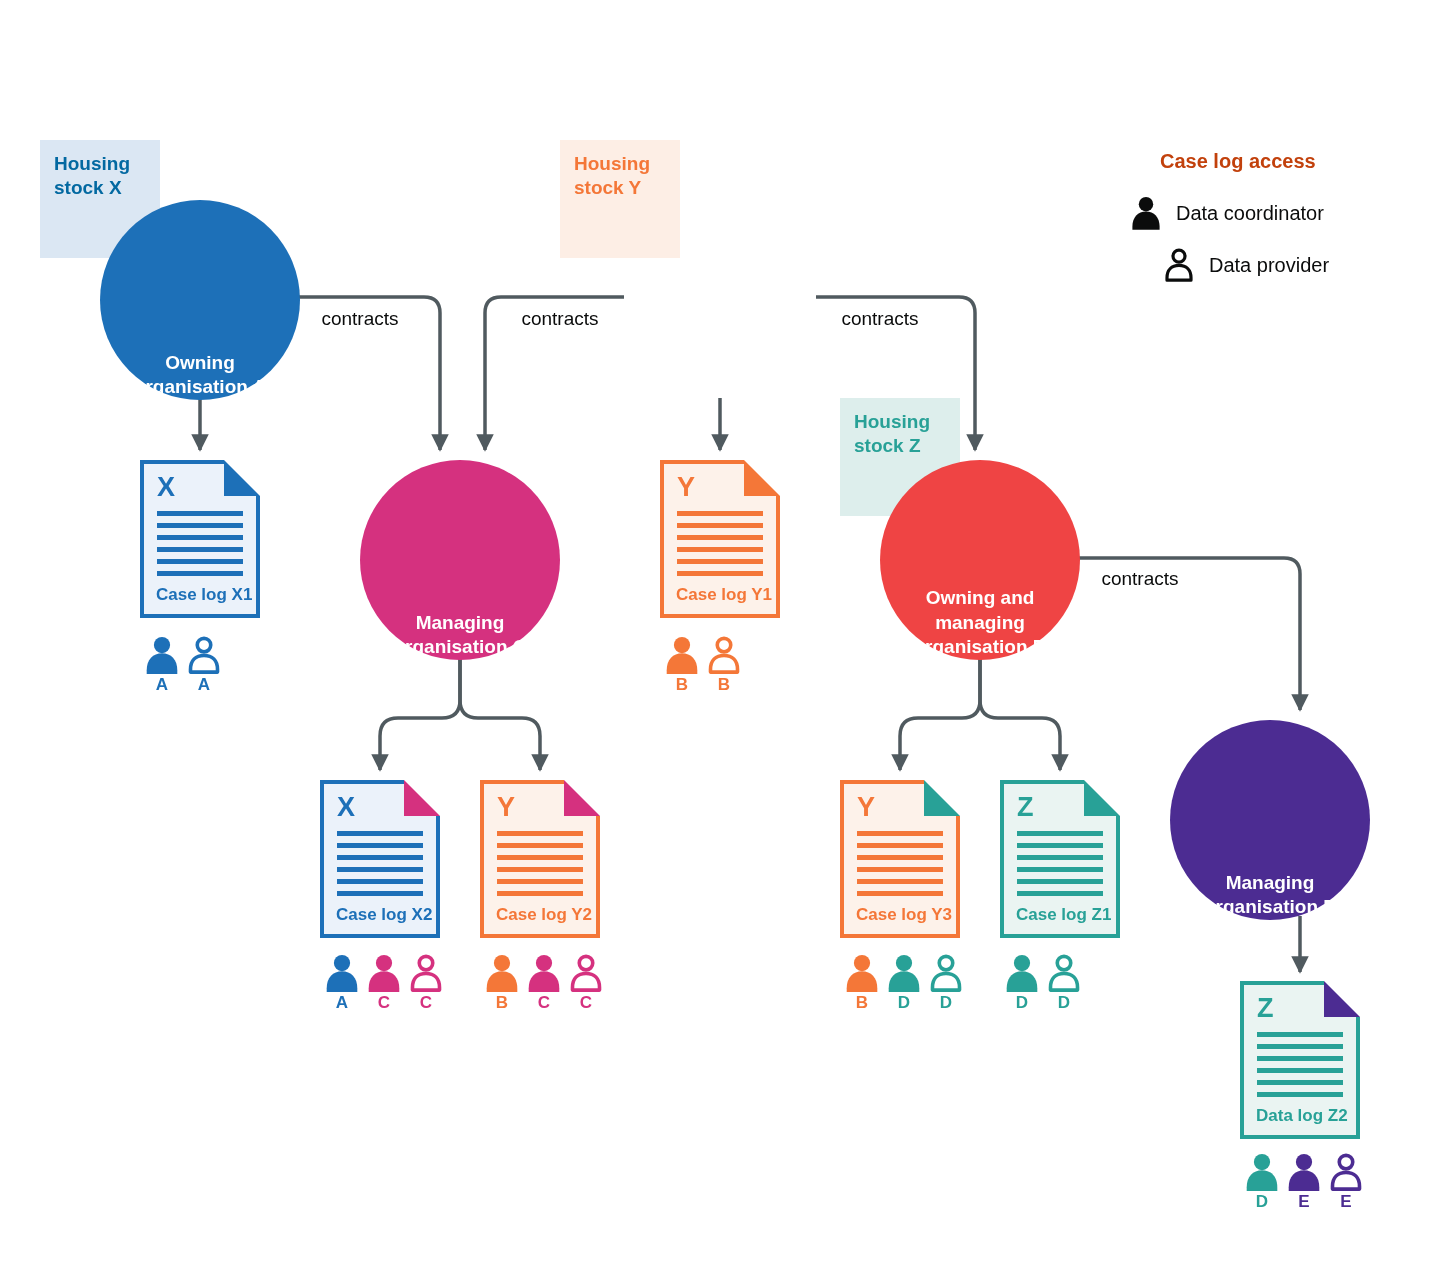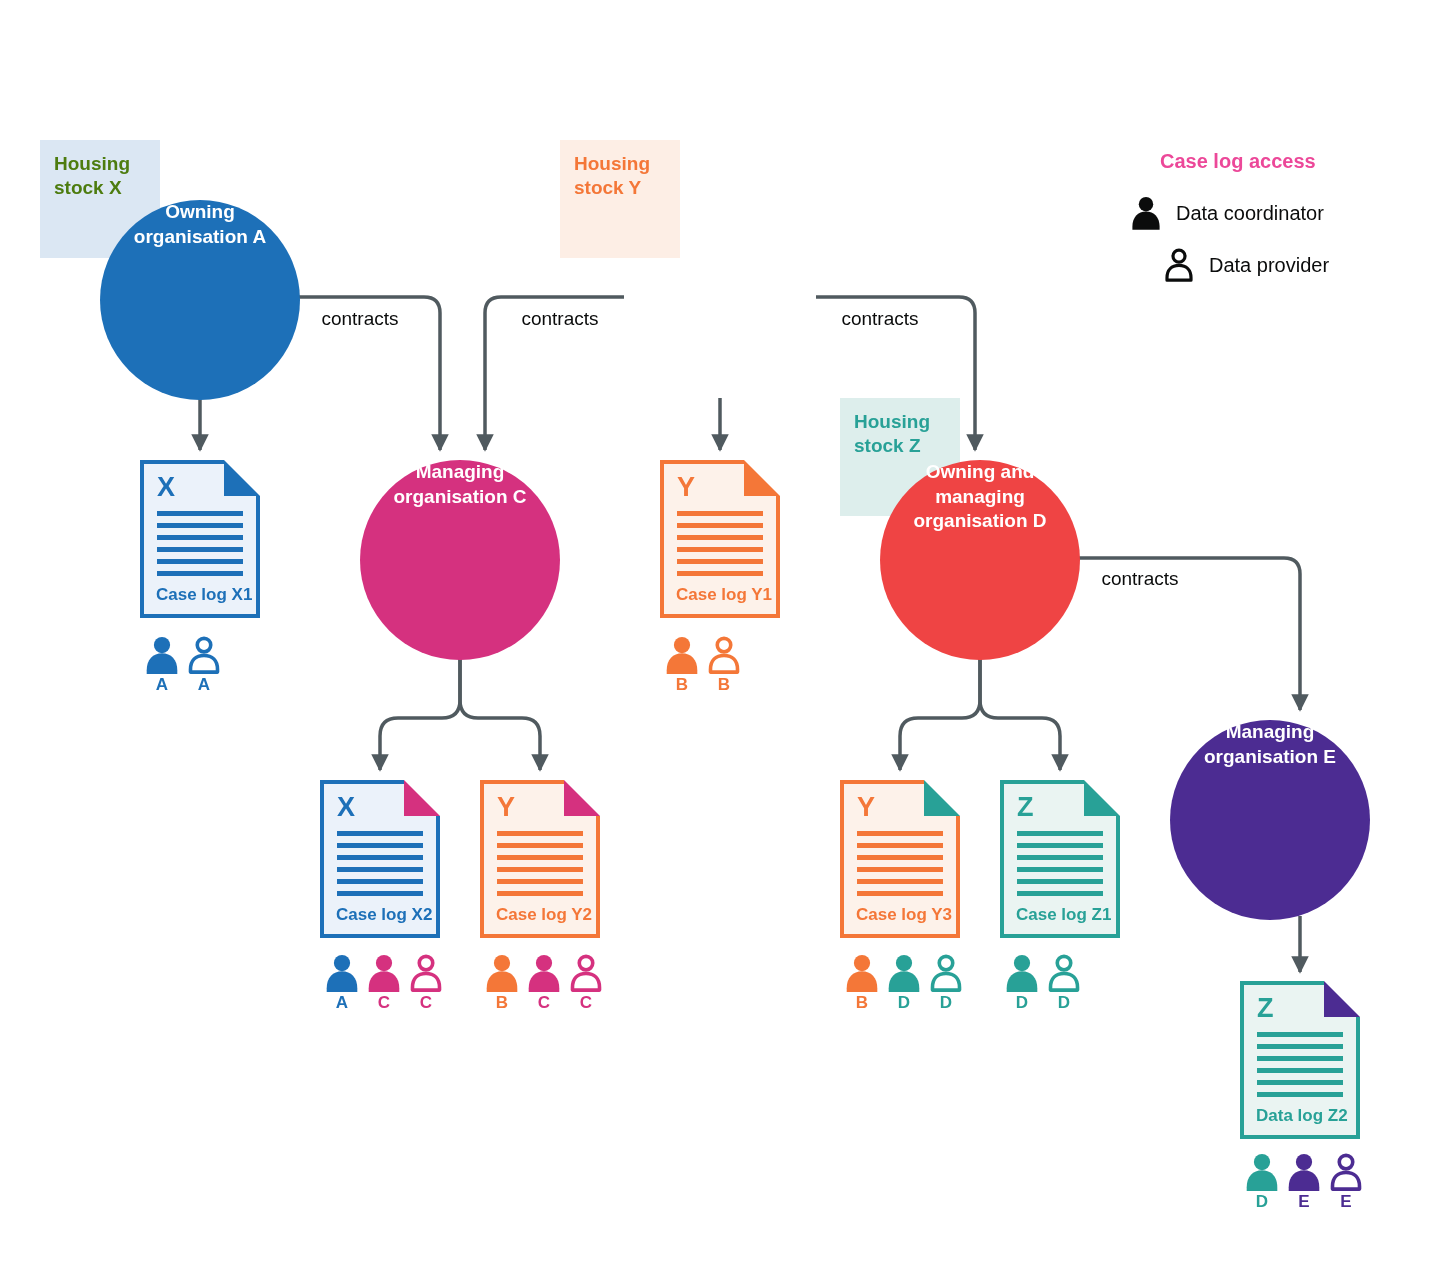--- a/index.html
+++ b/index.html
@@ -4,25 +4,25 @@
 <style>
   html,body{margin:0;padding:0;background:#fff;}
   #canvas{position:relative;width:1440px;height:1280px;background:#ffffff;overflow:hidden;
           font-family:"Liberation Sans","DejaVu Sans",sans-serif;color:#0b0c0c;}
   .abs{position:absolute;}
   
   .page-title{left:42px;top:44px;font-size:31px;font-weight:bold;letter-spacing:-0.5px;color:#0b0c0c;}
   
   .stock{width:120px;height:118px;box-sizing:border-box;padding:12px 14px;
          font-size:19px;font-weight:bold;line-height:1.25;}
-  .stock.x{left:40px;top:140px;background:#dbe7f3;color:#4d7c0f;}
+  .stock.x{left:40px;top:140px;background:#dbe7f3;color:#0369a1;}
   .stock.y{left:560px;top:140px;background:#fdeee5;color:#f47738;}
   .stock.z{left:840px;top:398px;background:#ddeeec;color:#28a197;}
   
-  .org{width:200px;height:200px;border-radius:50%;display:flex;align-items:flex-start;justify-content:center;
+  .org{width:200px;height:200px;border-radius:50%;display:flex;align-items:flex-end;justify-content:center;
        text-align:center;color:#fff;font-weight:bold;font-size:19px;line-height:1.3;}
   .org span{display:block;}
   .org.a{left:100px;top:200px;background:#1d70b8;}
   .org.b{left:620px;top:200px;background:#f47738;}
   .org.c{left:360px;top:460px;background:#d5317f;}
   .org.d{left:880px;top:460px;background:#ef4444;}
   .org.e{left:1170px;top:720px;background:#4c2c92;}
   .org .lbl{width:160px;}
   .org.d .lbl{width:172px;}
   
@@ -41,21 +41,21 @@
   .t-teal{--dc:#28a197;--db:#eaf4f2;}
   .f-blue{--df:#1d70b8}.f-orange{--df:#f47738}.f-pink{--df:#d5317f}.f-teal{--df:#28a197}.f-purple{--df:#4c2c92}
   
   .plist{display:flex;gap:6px;}
   .person{width:36px;display:flex;flex-direction:column;align-items:center;gap:1px;
           font-size:17px;font-weight:bold;}
   .person svg{width:36px;height:38px;display:block;}
   .pc-blue{color:#1d70b8}.pc-orange{color:#f47738}.pc-pink{color:#d5317f}
   .pc-teal{color:#28a197}.pc-purple{color:#4c2c92}.pc-black{color:#0b0c0c}
   
-  .legend-title{left:1160px;top:150px;font-size:20px;font-weight:bold;color:#ec4899;}
+  .legend-title{left:1160px;top:150px;font-size:20px;font-weight:bold;color:#c2410c;}
   .legend-row{display:flex;align-items:center;gap:14px;font-size:20px;color:#0b0c0c;}
   .legend-row svg{width:32px;height:34px;display:block;}
   .lr1{left:1130px;top:196px;}
   .lr2{left:1163px;top:248px;}
   
   #wires{position:absolute;left:0;top:0;}
 </style>
 </head>
 <body>
 

